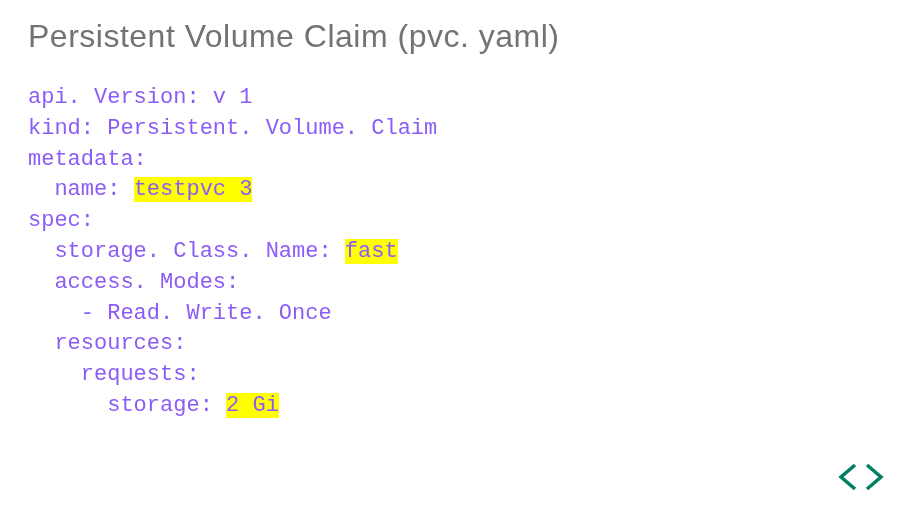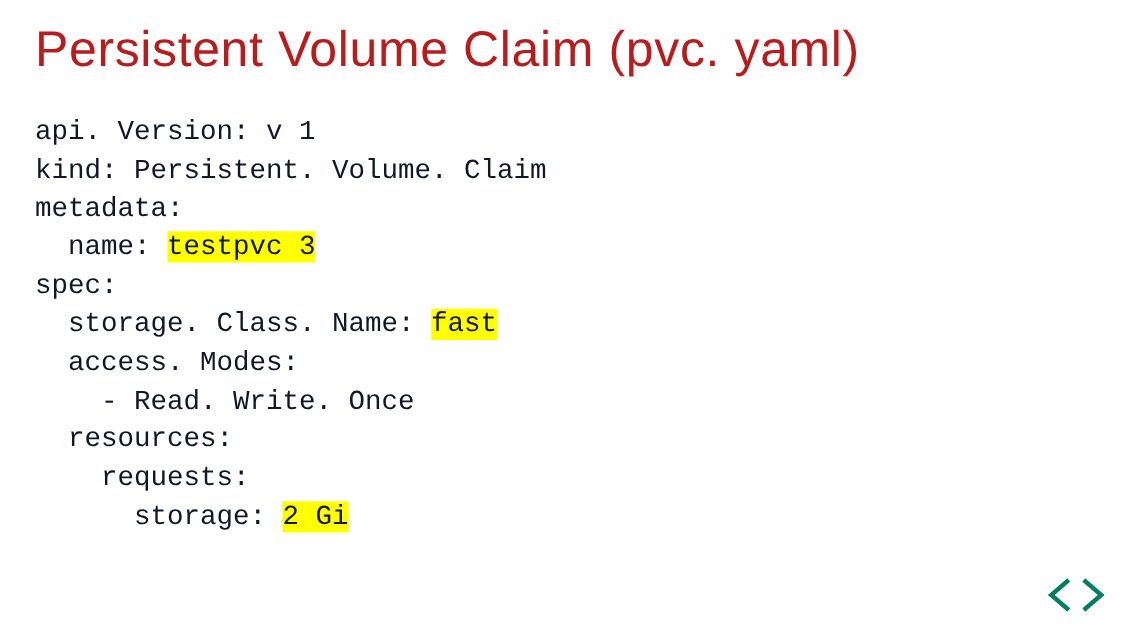--- a/index.html
+++ b/index.html
@@ -1,17 +1,17 @@
 <!DOCTYPE html>
 <html><head>
 <meta charset="utf-8">
 <style>
   html,body{margin:0;padding:0;width:907px;height:510px;background:#fff;font-family:Arial,Helvetica,sans-serif;position:relative}
-  .title{color:#b91c1c;font-size:40px;font-weight:400;letter-spacing:.5px;margin:18px 0 28px 28px}
-  .code{font-family:"Courier New",Courier,monospace;font-size:22px;line-height:1.4;color:#0f172a;margin-left:28px;white-space:pre}
+  .title{color:#737373;font-size:32px;font-weight:400;letter-spacing:.5px;margin:18px 0 28px 28px}
+  .code{font-family:"Courier New",Courier,monospace;font-size:22px;line-height:1.4;color:#8b5cf6;margin-left:28px;white-space:pre}
   .hl{background:#ffff00}
   .glyph{position:absolute;right:22px;bottom:14px}
   .glyph svg{width:48px;height:30px}
 </style>
 </head>
 <body>
 
 <div class="title">Persistent Volume Claim (pvc. yaml)</div>
 
 <div class="code"><span>api. Version: v 1</span>

